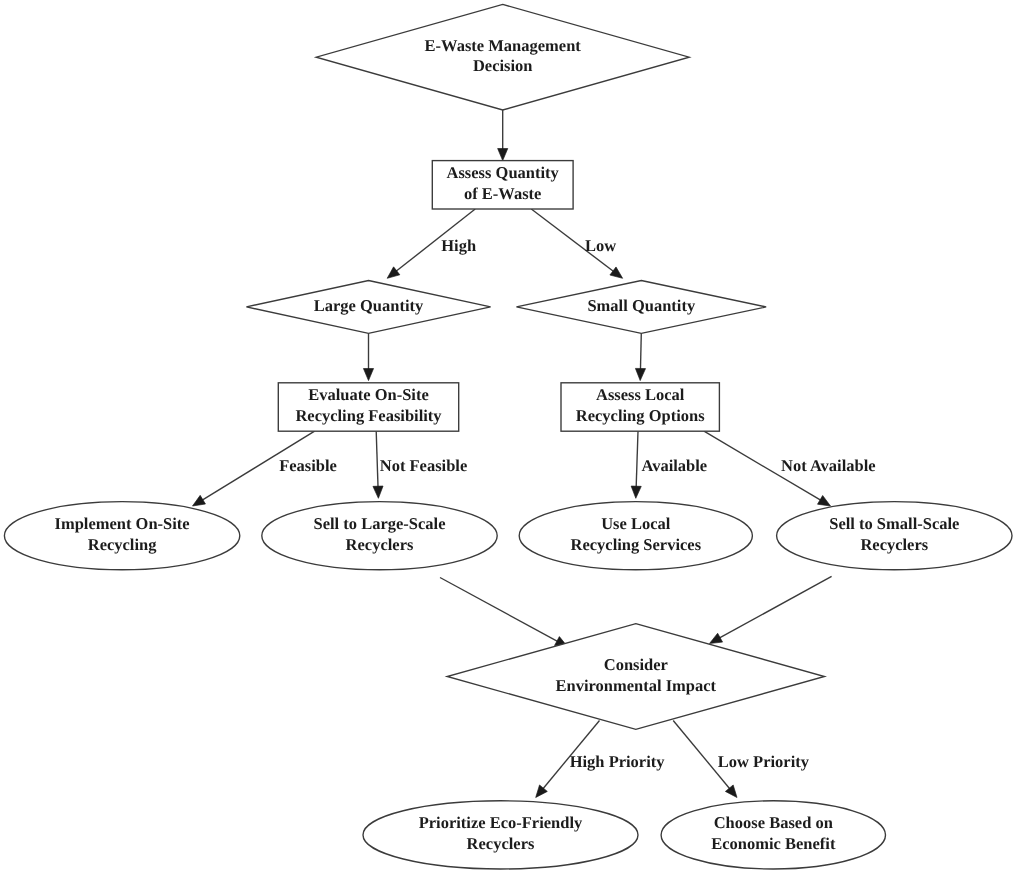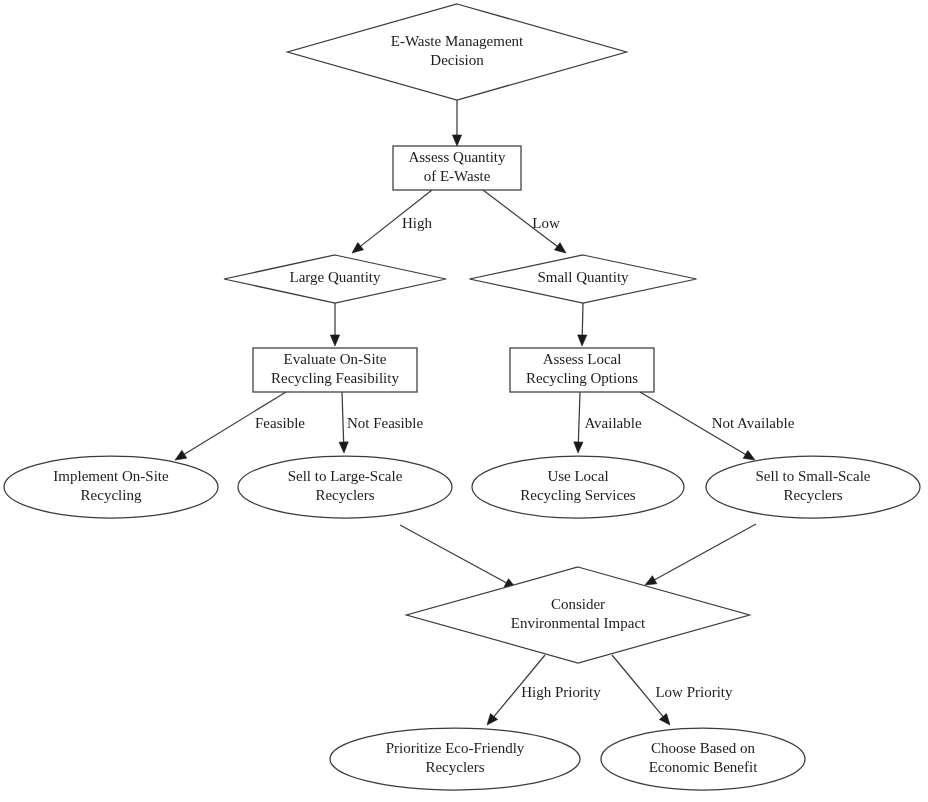--- a/index.html
+++ b/index.html
@@ -12,20 +12,21 @@
     width: 928px;
     height: 802px;
     overflow: hidden;
     font-family: "Liberation Serif", "DejaVu Serif", serif;
   }
   #diagram-root {
     position: relative;
     width: 928px;
     height: 802px;
     background: #15803d;
+    font-weight: bold;
   }
   svg#flowchart {
     display: block;
     width: 928px;
     height: 802px;
     background: #ffffff;
   }
   .node-shape {
     fill: #ffffff;
     stroke: #3b3b3b;

